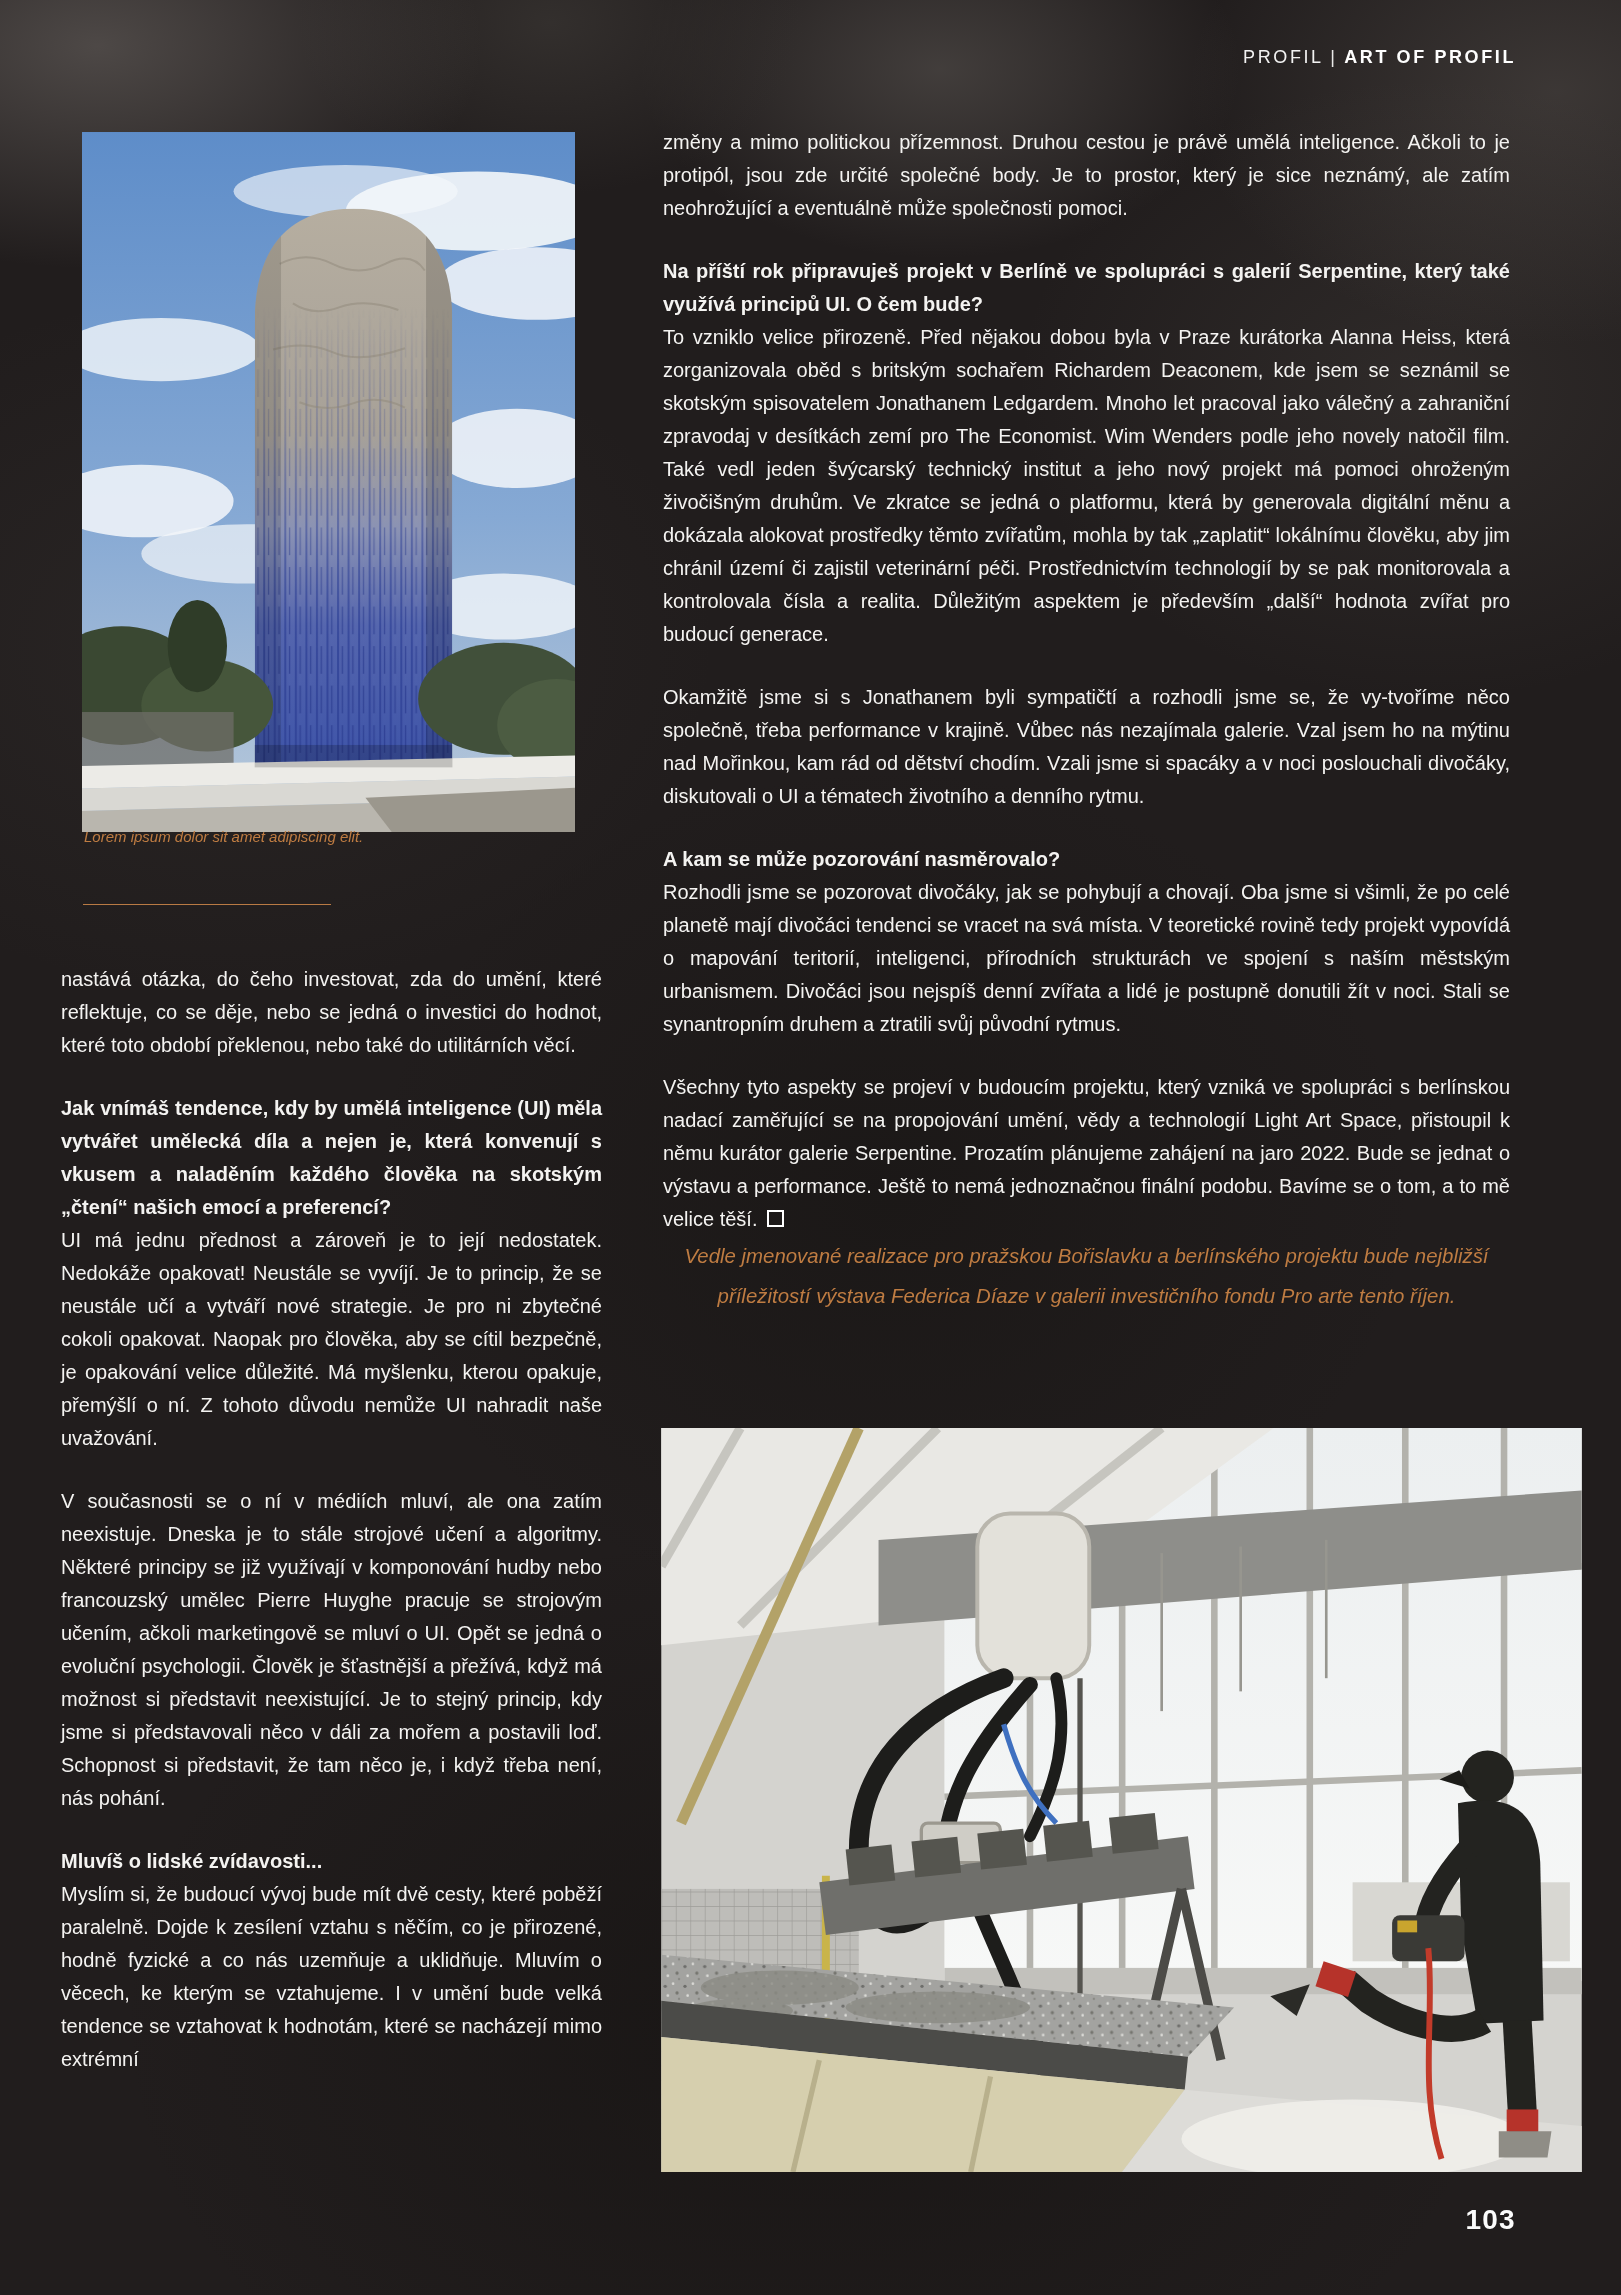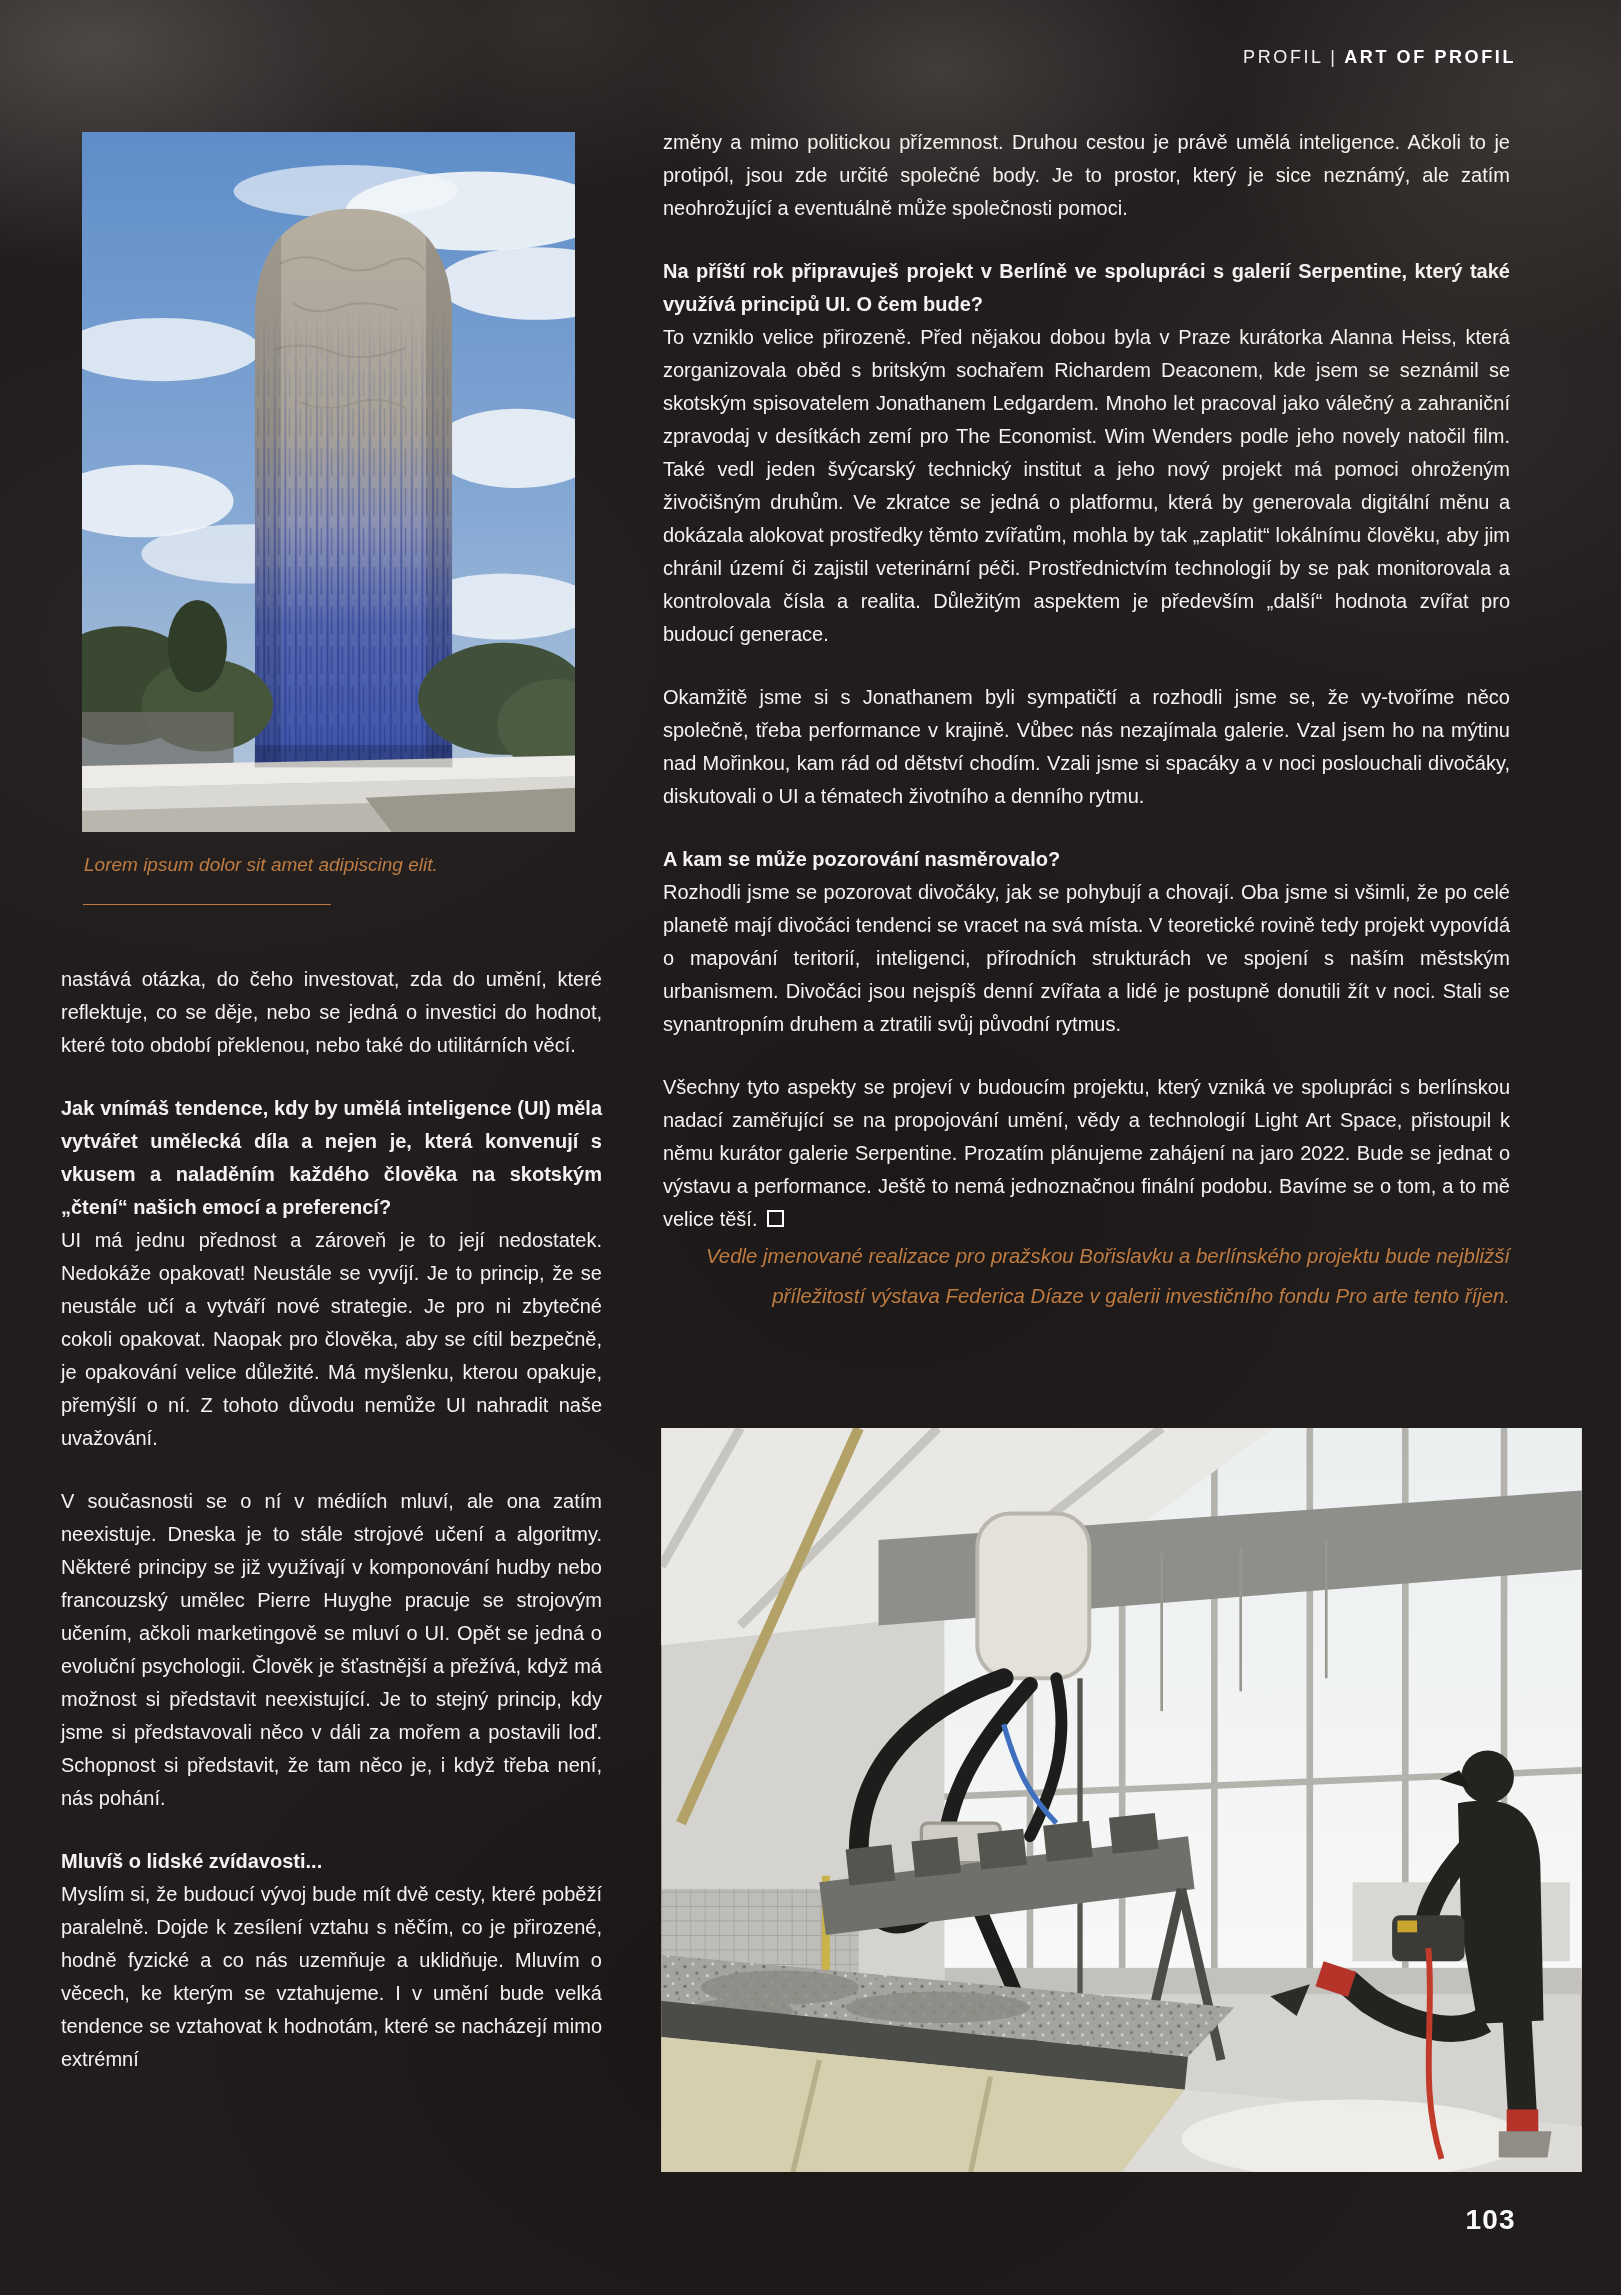--- a/index.html
+++ b/index.html
@@ -21,24 +21,24 @@
   .hdr .div{font-weight:300;padding:0 6.6px;opacity:.9;}
   .hdr .ttl{font-weight:700;}
   
   .col{position:absolute;text-align:justify;font-size:20px;line-height:33px;font-weight:400;color:#f4f3f1;}
   .col-left{left:61px;top:963px;width:541px;}
   .col-right{left:663px;top:126px;width:847px;}
   .col p{margin:0;}
   .col p.gap{margin-top:30px;}
   .col p.q{font-weight:700;}
   .endmark{display:inline-block;width:13px;height:13px;border:2.6px solid #fff;margin-left:9.2px;vertical-align:-0.7px;}
-  .footnote{margin-top:47px;color:#bf7c42;font-style:italic;font-size:20.4px;line-height:40px;text-align:right;}
+  .footnote{margin-top:47px;color:#bf7c42;font-style:italic;font-size:20.4px;line-height:40px;text-align:center;}
   
   .tower-photo{position:absolute;left:82px;top:132px;width:493px;height:700px;}
-  .tower-caption{position:absolute;left:84px;top:854px;width:461px;color:#bf7c42;font-style:italic;font-size:19px;}
+  .tower-caption{position:absolute;left:84px;top:828px;width:461px;color:#bf7c42;font-style:italic;font-size:15px;}
   .caption-rule{position:absolute;left:83px;top:904px;width:248px;height:1.3px;background:#b97a44;}
   
   .robot-photo{position:absolute;left:661px;top:1428px;width:921px;height:744px;}
   
   .pagenum{position:absolute;right:105px;top:2204px;font-size:28px;font-weight:700;color:#fbfbfb;letter-spacing:1.3px;}
   figure{margin:0;}
   svg{display:block;}
 </style>
 </head>
 <body>

